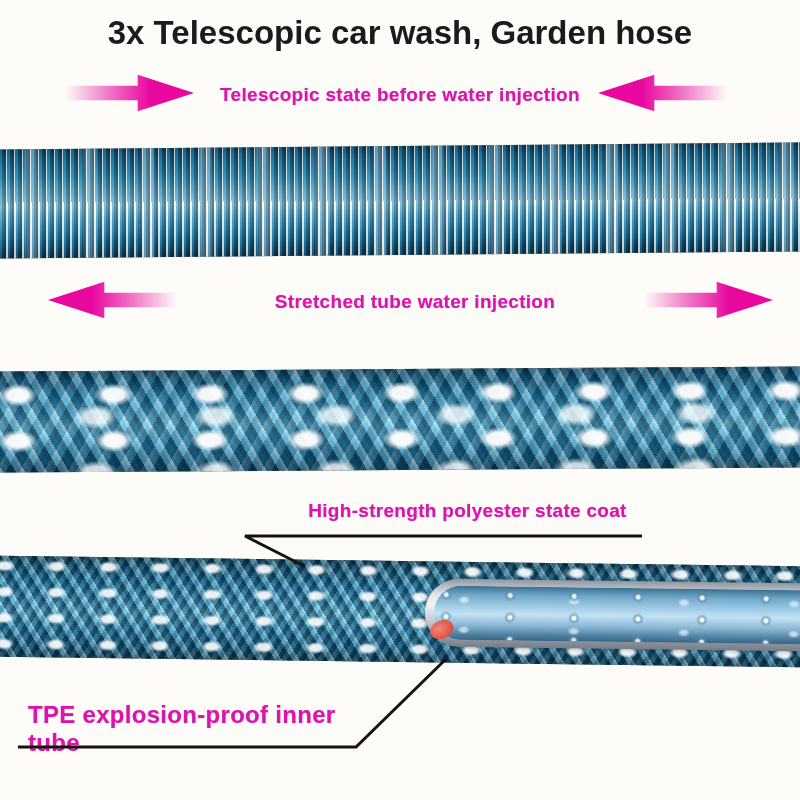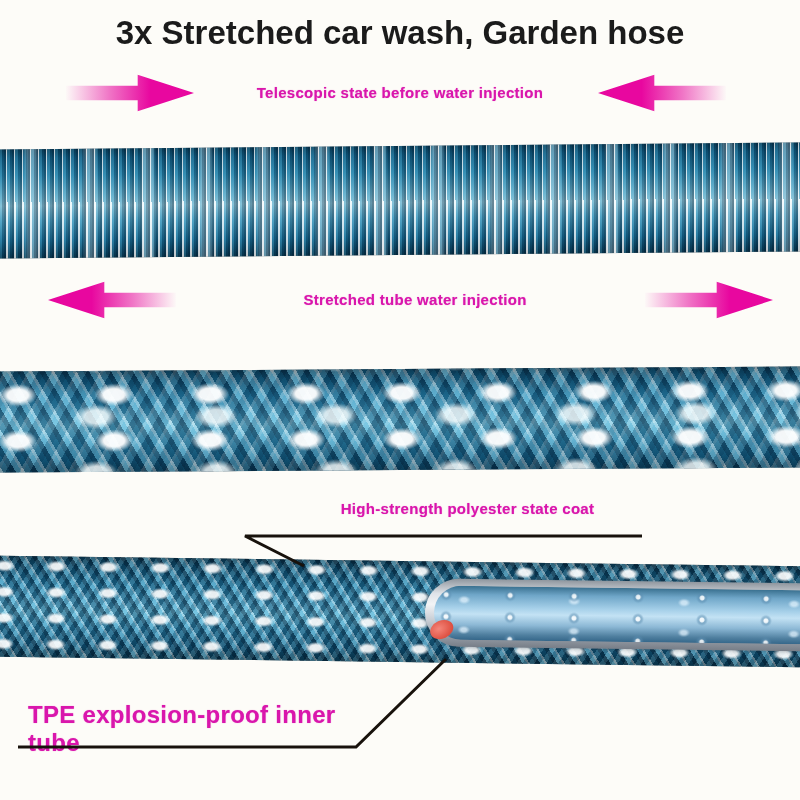--- a/index.html
+++ b/index.html
@@ -9,21 +9,21 @@
   .page-title{position:absolute;top:14px;left:0;right:0;text-align:center;
     font-size:33px;font-weight:bold;color:#1b1b1b;letter-spacing:0px;}
 
   
   .arrow{position:absolute;width:128px;height:38px;}
   .point-right{clip-path:polygon(0 31%,56% 31%,56% 2%,100% 50%,56% 98%,56% 69%,0 69%);}
   .point-left {clip-path:polygon(100% 31%,44% 31%,44% 2%,0 50%,44% 98%,44% 69%,100% 69%);}
   .fade-left {background:linear-gradient(90deg,rgba(250,225,242,0.12) 0%,#f075c6 34%,#e8079f 66%);}
   .fade-right{background:linear-gradient(270deg,rgba(250,225,242,0.12) 0%,#f075c6 34%,#e8079f 66%);}
 
-  .pink-label{position:absolute;color:#d916ac;font-weight:bold;font-size:15px;
+  .pink-label{position:absolute;color:#d916ac;font-weight:bold;font-size:19px;
     letter-spacing:0.3px;text-shadow:0 0 1px rgba(217,22,172,0.55);}
   #row1-label{top:84px;left:150px;width:500px;text-align:center;}
   #row2-label{top:291px;left:215px;width:400px;text-align:center;}
   #callout1-label{top:500px;left:270px;width:395px;text-align:center;}
   #callout2-label{top:701px;left:28px;width:340px;font-size:24px;}
 
   
   .hose{position:absolute;left:-12px;width:824px;}
   #hose1{top:146px;height:109px;transform:rotate(-0.5deg);
     background:
@@ -63,21 +63,21 @@
     border-radius:50%;transform:rotate(-25deg);
     background:radial-gradient(ellipse at 40% 40%,#f5867a,#dd4f40 70%);}
 
   .overlay{position:absolute;left:0;top:0;z-index:5;pointer-events:none;}
 </style>
 </head>
 <body>
 
 <div id="canvas">
 
-  <div class="page-title">3x Stretched car wash, Garden hose</div>
+  <div class="page-title">3x Telescopic car wash, Garden hose</div>
 
   <div class="arrow point-right fade-left" style="left:66px;top:74px;"></div>
   <div class="pink-label" id="row1-label">Telescopic state before water injection</div>
   <div class="arrow point-left fade-right" style="left:598px;top:74px;"></div>
 
   <div class="hose" id="hose1"></div>
 
   <div class="arrow point-left fade-right" style="left:48px;top:281px;"></div>
   <div class="pink-label" id="row2-label">Stretched tube water injection</div>
   <div class="arrow point-right fade-left" style="left:645px;top:281px;"></div>

